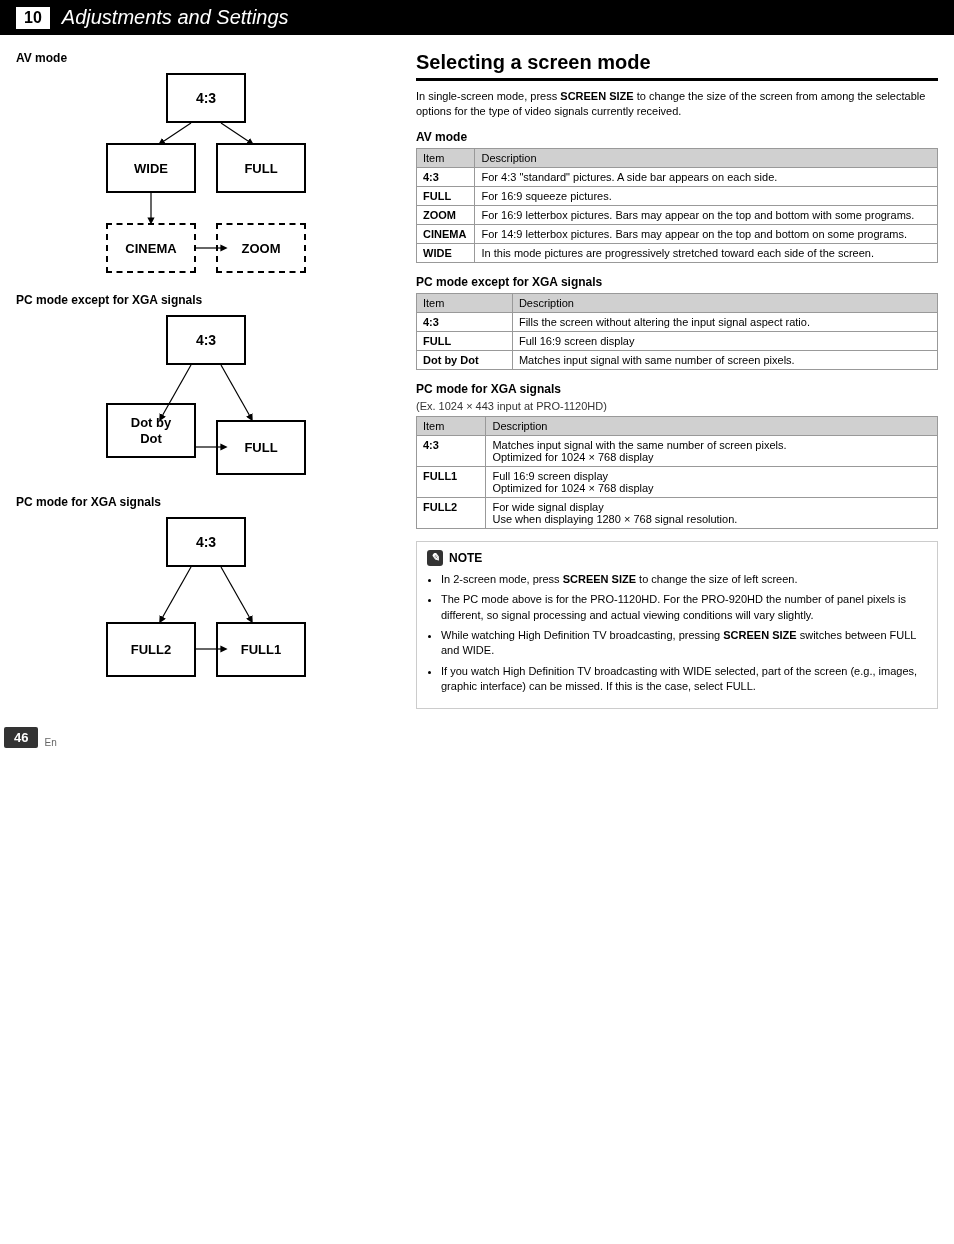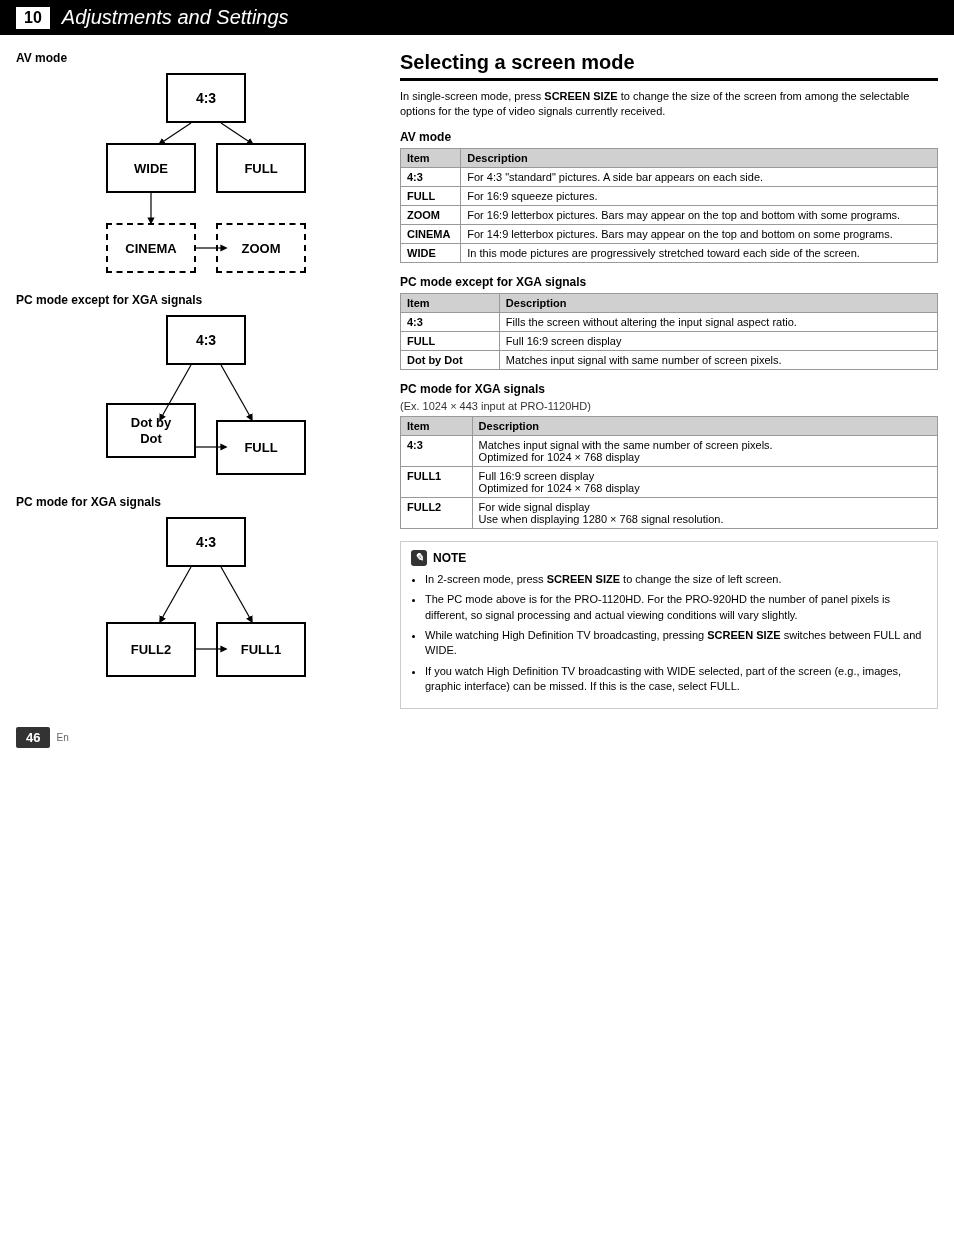--- a/index.html
+++ b/index.html
@@ -32,21 +32,21 @@
     .chapter-title {
       font-size: 20px;
       font-weight: normal;
       font-style: italic;
     }
 
     
     .main-content {
       display: flex;
       padding: 16px 16px 0 16px;
-      gap: 4px;
+      gap: 20px;
     }
 
     .left-column {
       width: 380px;
       flex-shrink: 0;
     }
 
     .right-column {
       flex: 1;
     }
@@ -283,21 +283,21 @@
     }
 
     table thead tr {
       background: #d0d0d0;
     }
 
     table th {
       border: 1px solid #999;
       padding: 3px 6px;
       text-align: left;
-      font-weight: bold;
+      font-weight: normal;
     }
 
     table td {
       border: 1px solid #999;
       padding: 3px 6px;
       vertical-align: top;
     }
 
     table td:first-child {
       font-weight: bold;
@@ -357,22 +357,22 @@
 
     .note-list li {
       font-size: 11px;
       margin-bottom: 5px;
       line-height: 1.4;
     }
 
     
     .page-footer {
       display: flex;
-      align-items: center;
-      padding: 8px 16px;
+      align-items: flex-end;
+      padding: 8px 4px;
       margin-top: 10px;
     }
 
     .page-num-box {
       background: #333;
       color: #fff;
       padding: 3px 10px;
       font-weight: bold;
       font-size: 13px;
       border-radius: 2px;

